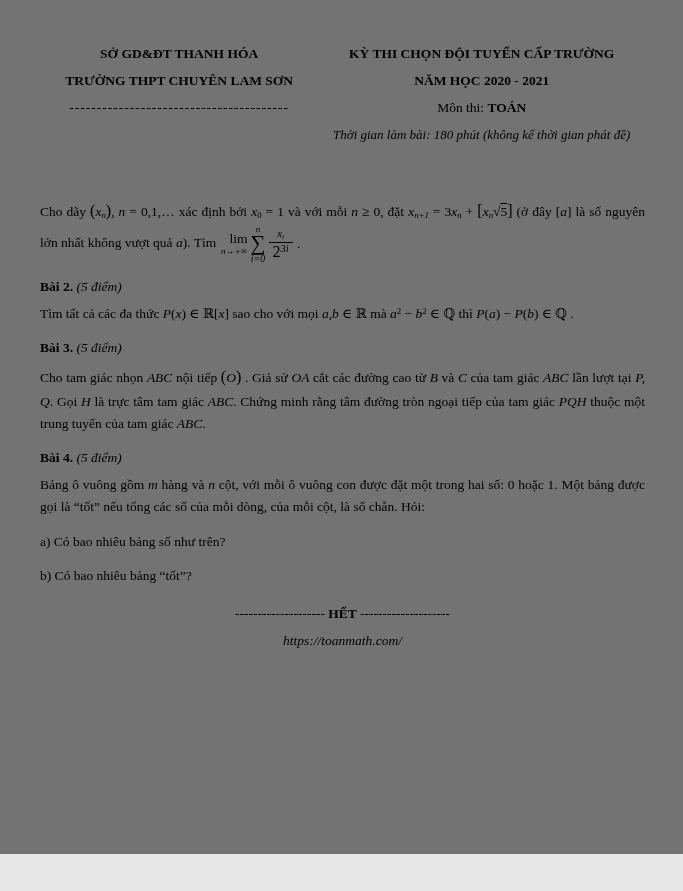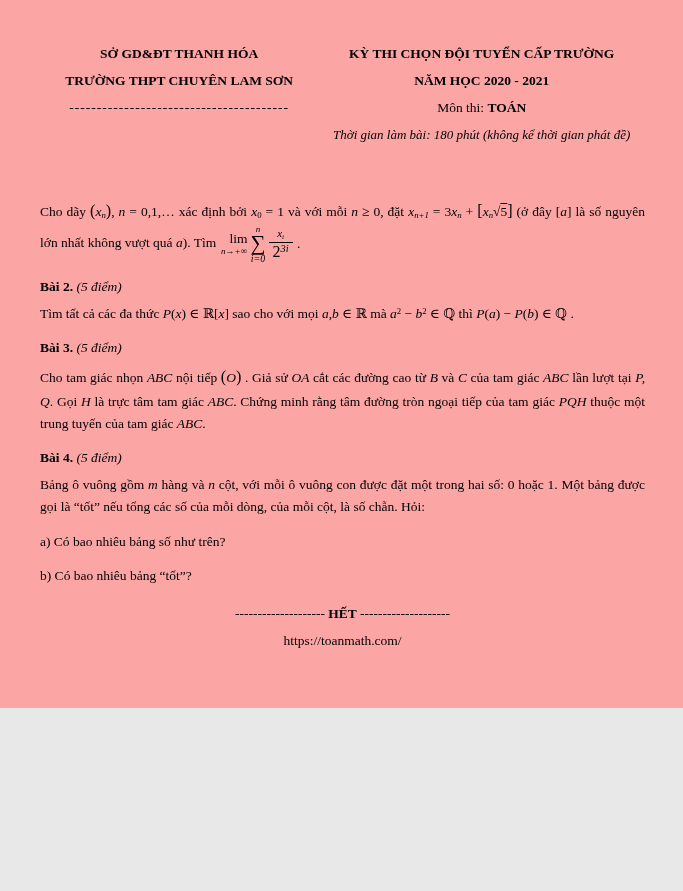--- a/index.html
+++ b/index.html
@@ -1,21 +1,21 @@
 <!DOCTYPE html>
 <html><head>
 <meta charset="utf-8">
 <style>
   html, body { margin: 0; padding: 0; background: #e8e8e8; }
   .page {
     position: relative;
     width: 683px;
-    height: 708px;
+    height: 854px;
     margin: 0 auto;
-    background: #fca5a5;
+    background: #737373;
     font-family: "Liberation Serif", "DejaVu Serif", serif;
     color: #000000;
     font-size: 13.5px;
     box-sizing: border-box;
     padding: 40px 38px 0 40px;
     overflow: hidden;
   }
   
   .hdr { display: flex; }
   .hdr-left { width: 46%; text-align: center; }
@@ -47,21 +47,21 @@
   .lim-sub { font-size: 9px; font-style: italic; margin-top: 1px; }
   .sum { margin: 0 3px; }
   .sum-top { font-size: 9px; font-style: italic; }
   .sum-sym { font-size: 21px; line-height: 0.95; }
   .sum-bot { font-size: 10px; font-style: italic; }
   .frac-num { font-size: 11px; padding: 0 4px 1px; }
   .frac-den { font-size: 16px; padding: 1px 4px 0; border-top: 1px solid #000; }
   
   .endline { text-align: center; margin-top: 16px; line-height: 22px; }
   .end-label { font-weight: bold; }
-  .site { text-align: center; margin-top: 6px; line-height: 20px; }
+  .site { text-align: center; font-style: italic; margin-top: 6px; line-height: 20px; }
 </style>
 </head>
 <body>
 
 <div class="page">
 
   <div class="hdr">
     <div class="hdr-left">
       <div class="hline bold">SỞ GD&amp;ĐT THANH HÓA</div>
       <div class="hline bold">TRƯỜNG THPT CHUYÊN LAM SƠN</div>

